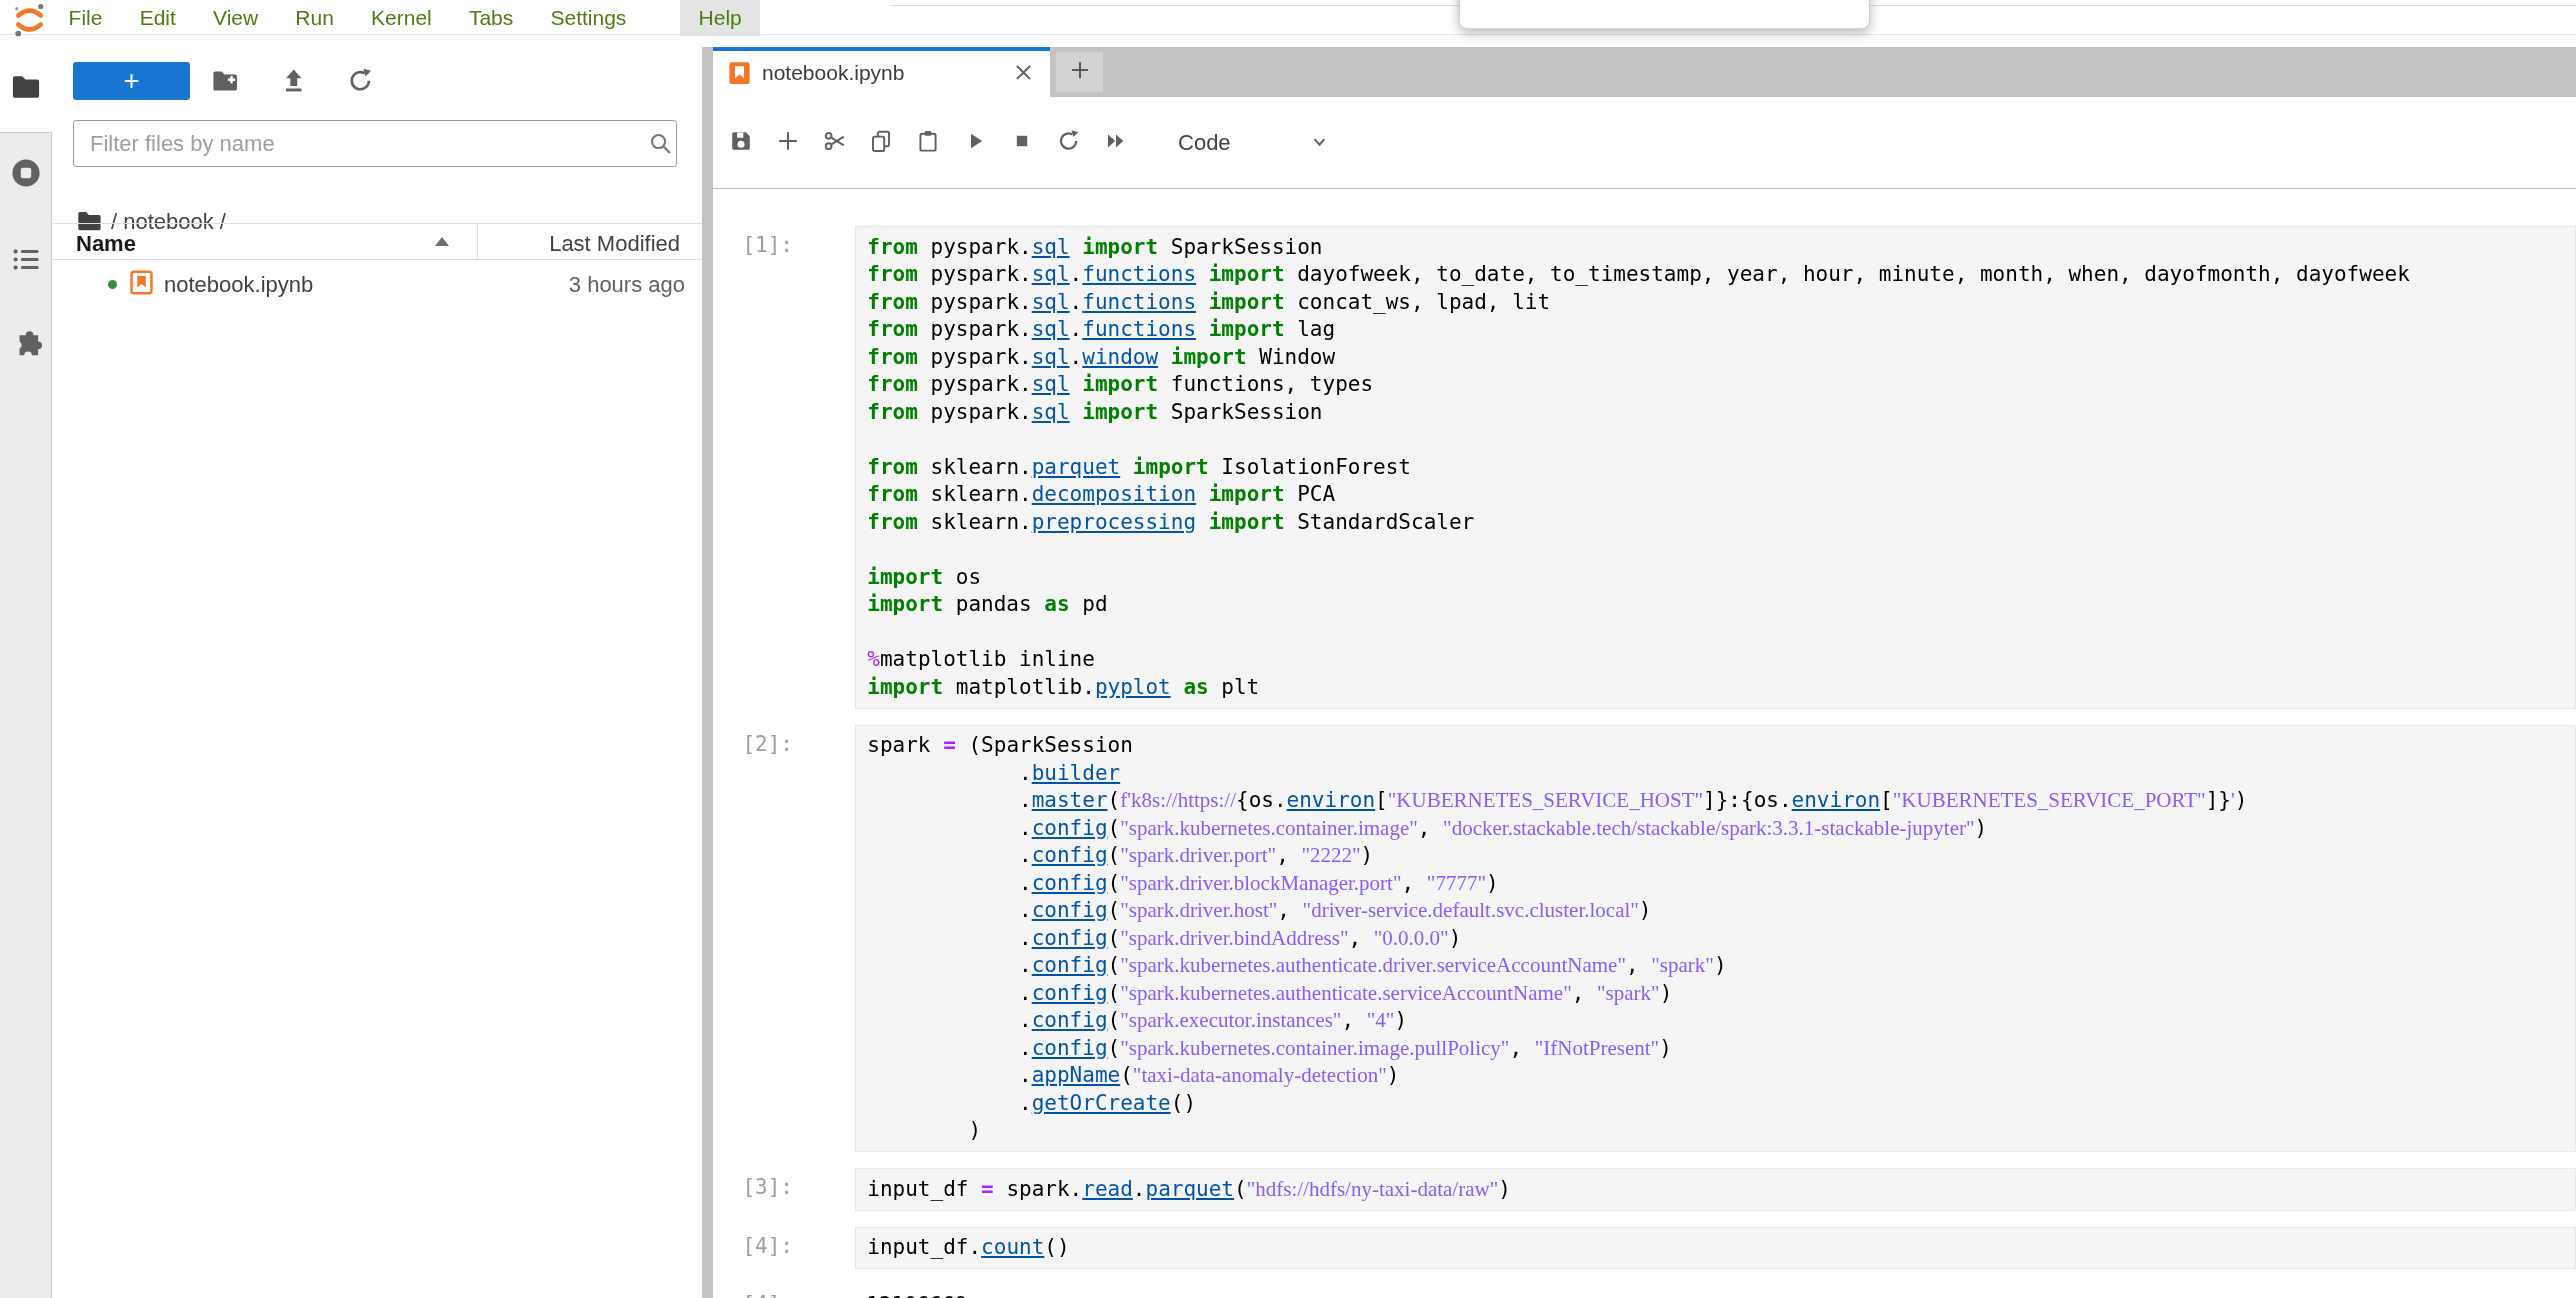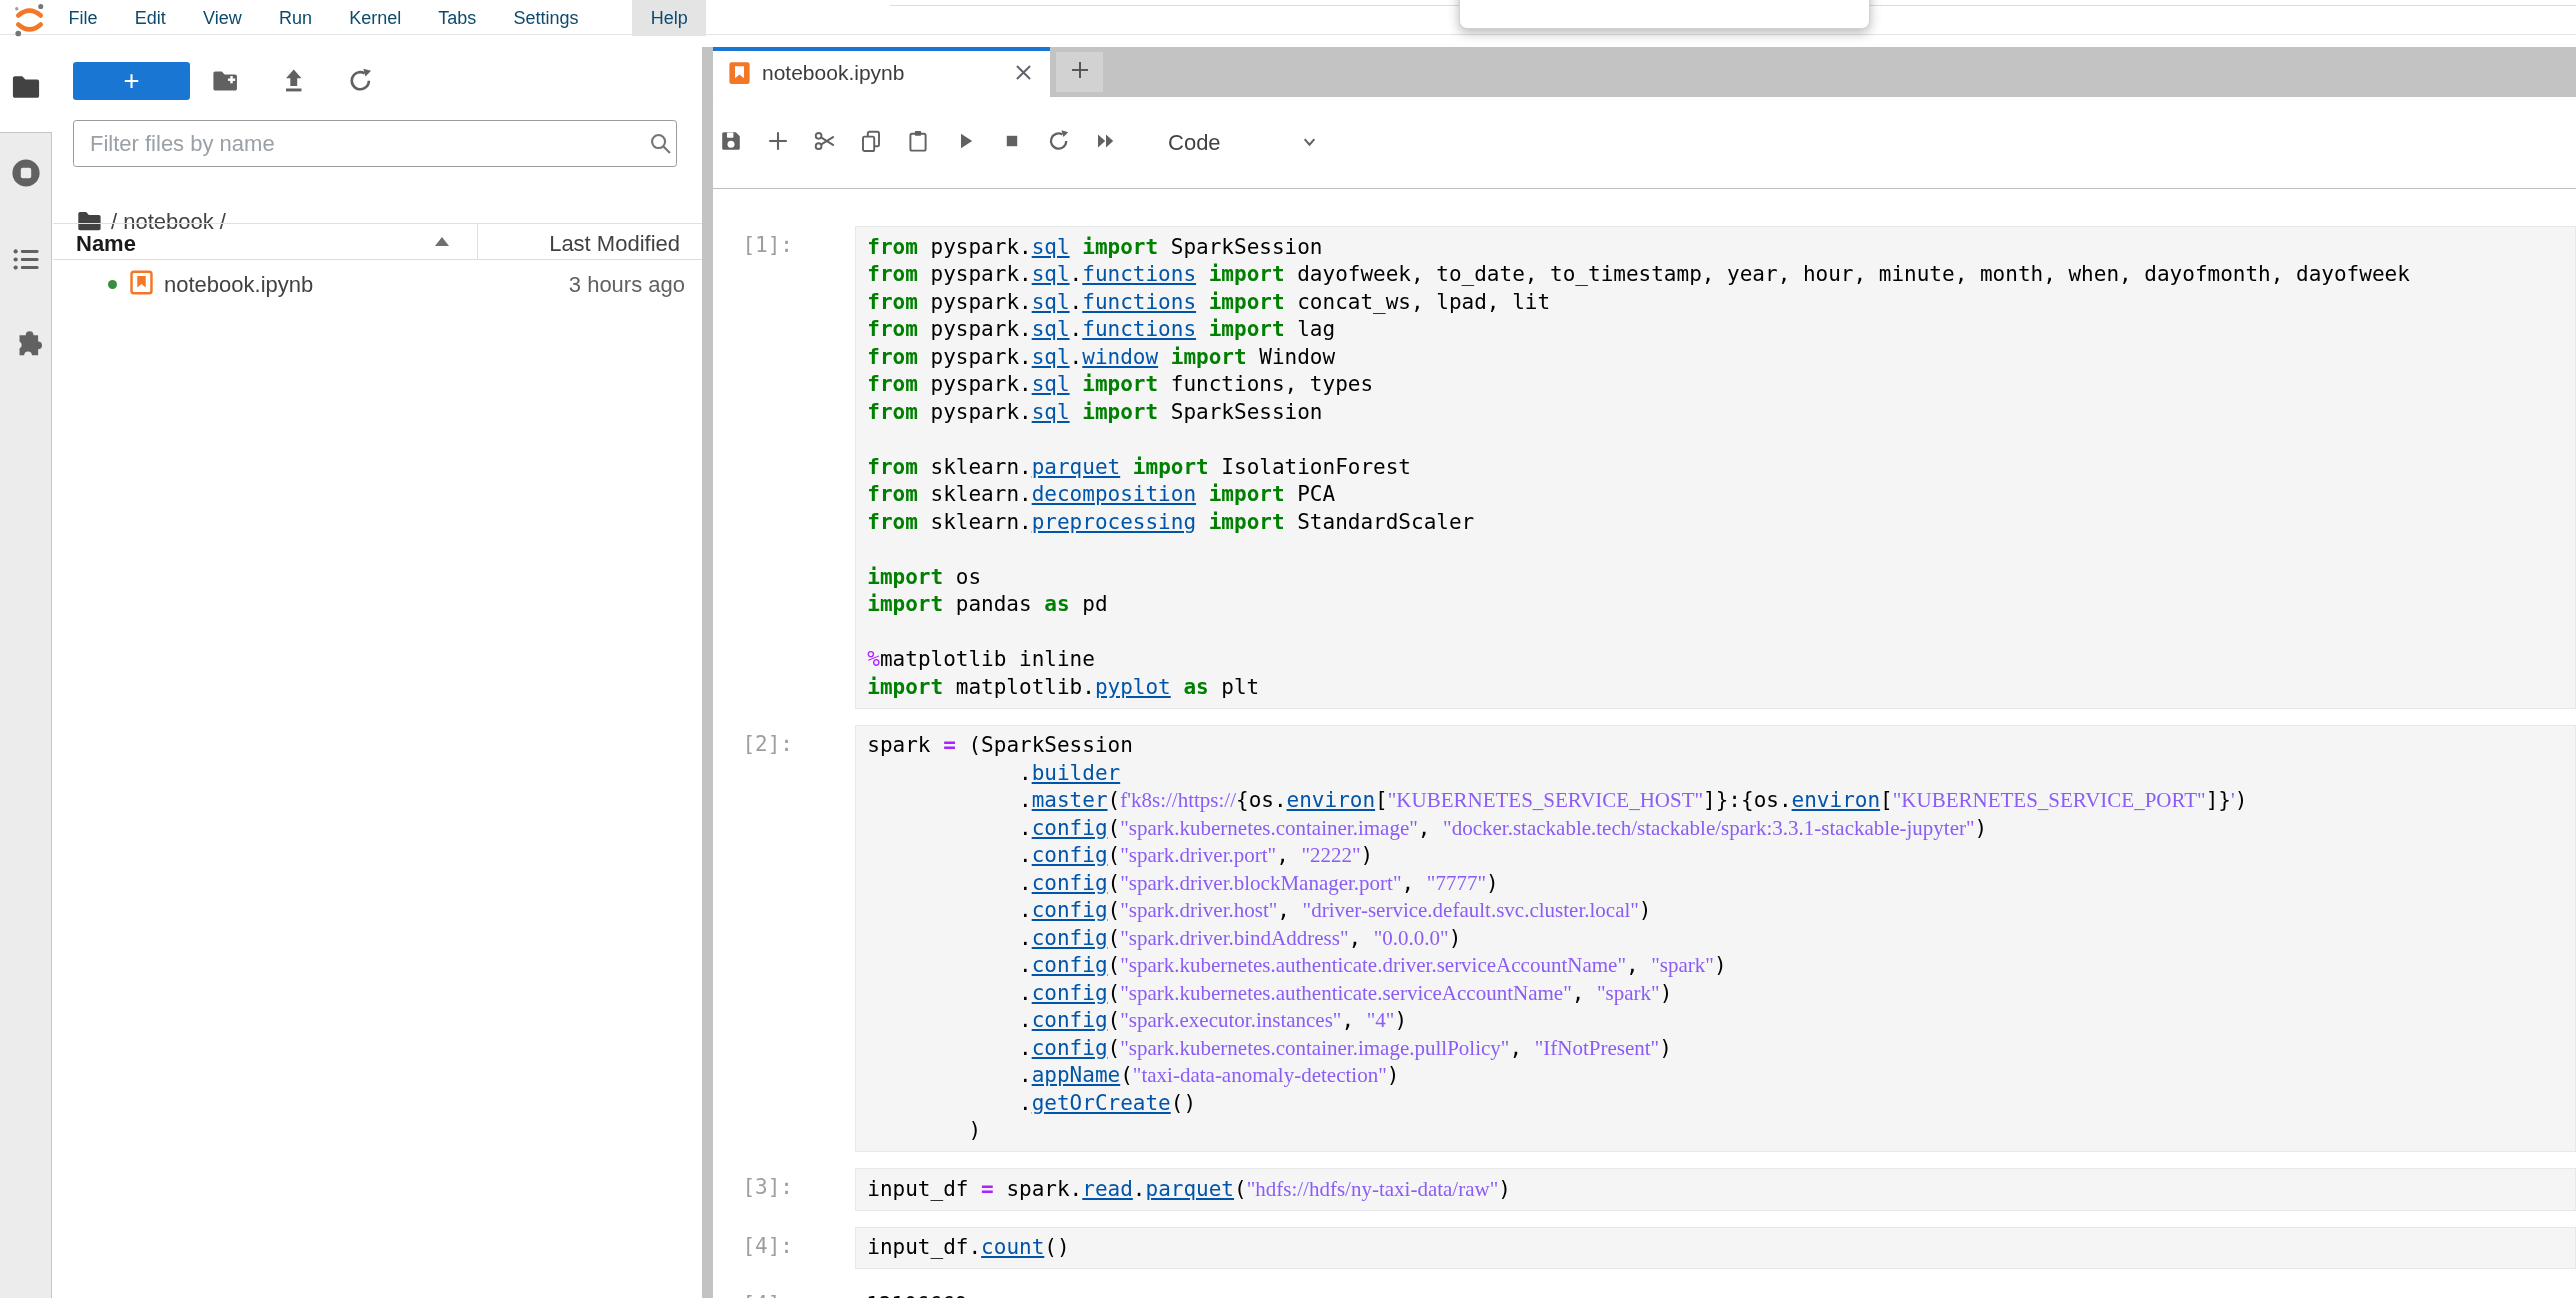--- a/index.html
+++ b/index.html
@@ -4,21 +4,21 @@
 <style>
   html,body{margin:0;padding:0;}
   body{width:2576px;height:1299px;overflow:hidden;background:#ffffff;
        font-family:"Liberation Sans",sans-serif;position:relative;}
   
   #menubar{position:absolute;left:0;top:0;width:2576px;height:47px;background:#fff;z-index:5;}
   #menubar .border-line{position:absolute;left:0;top:34px;width:100%;height:0.8px;background:#e4e4e4;}
   #menubar .artifact-line{position:absolute;left:890px;top:4.9px;right:0;height:1.6px;background:#dcdcdc;}
   #logo{position:absolute;left:9.7px;top:1.6px;width:39px;height:36px;}
   #menu-items{position:absolute;left:50px;top:0;height:36px;display:flex;align-items:stretch;}
-  .menu-item{padding:0 18.6px;line-height:36px;font-size:18px;color:#0c4a6e;cursor:pointer;}
+  .menu-item{padding:0 18.6px;line-height:36px;font-size:21px;color:#4d7c0f;cursor:pointer;}
   .menu-item.active{background:#e4e4e4;margin-left:35px;}
   
   #popup{position:absolute;left:1459px;top:-27.5px;width:409px;height:54px;background:#fff;
          border:0.8px solid #cfd2d6;border-radius:0 0 8px 8px;
          box-shadow:0 3.2px 11.3px rgba(0,0,0,.28);z-index:6;overflow:hidden;}
   
   #sidebar{position:absolute;left:0;top:47px;width:53px;height:1252px;background:#fff;z-index:2;}
   #sidebar .lower{position:absolute;left:0;top:85px;width:52px;bottom:0;background:#ececec;
          border-top:0.8px solid #c6c6c6;border-right:0.8px solid #c6c6c6;box-sizing:border-box;}
   .side-icon{position:absolute;left:9px;width:34px;height:34px;display:flex;
@@ -57,21 +57,21 @@
   #tabbar{position:absolute;left:0;top:0;width:100%;height:50px;background:#c3c3c3;}
   #nbtab{position:absolute;left:0;top:0;width:337px;height:50px;background:#fff;cursor:pointer;}
   #nbtab .tab-accent{position:absolute;left:0;top:0;width:100%;height:4px;background:#1976d2;}
   #nbtab .tab-icon{position:absolute;left:14.6px;top:13.8px;}
   #nbtab .tab-label{position:absolute;left:49px;top:13.8px;font-size:21px;color:#3c3c3c;}
   #nbtab .tab-close{position:absolute;right:14.6px;top:13.8px;width:23px;height:23px;cursor:pointer;}
   #tab-add{position:absolute;left:343px;top:4.9px;width:47px;height:40px;background:#d2d2d2;
            border:none;display:flex;align-items:center;justify-content:center;cursor:pointer;}
   #nbtoolbar{position:absolute;left:0;top:50px;width:100%;height:92px;background:#fff;box-sizing:border-box;
            border-bottom:1.6px solid #bdbdbd;box-shadow:0 2.4px 4px -1.6px rgba(0,0,0,.3);
-           display:flex;align-items:center;padding-left:4px;}
+           display:flex;align-items:center;padding-left:14px;}
   .tb-btn{width:27.5px;height:27.5px;margin-right:19.4px;display:flex;align-items:center;justify-content:center;
            background:none;border:none;padding:0;cursor:pointer;}
   #celltype{margin-left:29px;display:flex;align-items:center;cursor:pointer;}
   #celltype .ct-label{font-size:22px;color:#424242;}
   #celltype .ct-chevron{margin-left:78px;}
   
   #notebook{position:absolute;left:0;top:142px;width:100%;bottom:0;background:#fff;
             overflow:hidden;padding-top:37px;box-sizing:border-box;}
   .cell{display:flex;margin-bottom:16px;}
   .prompt{width:142px;box-sizing:border-box;text-align:right;padding-right:62px;padding-top:7.3px;

